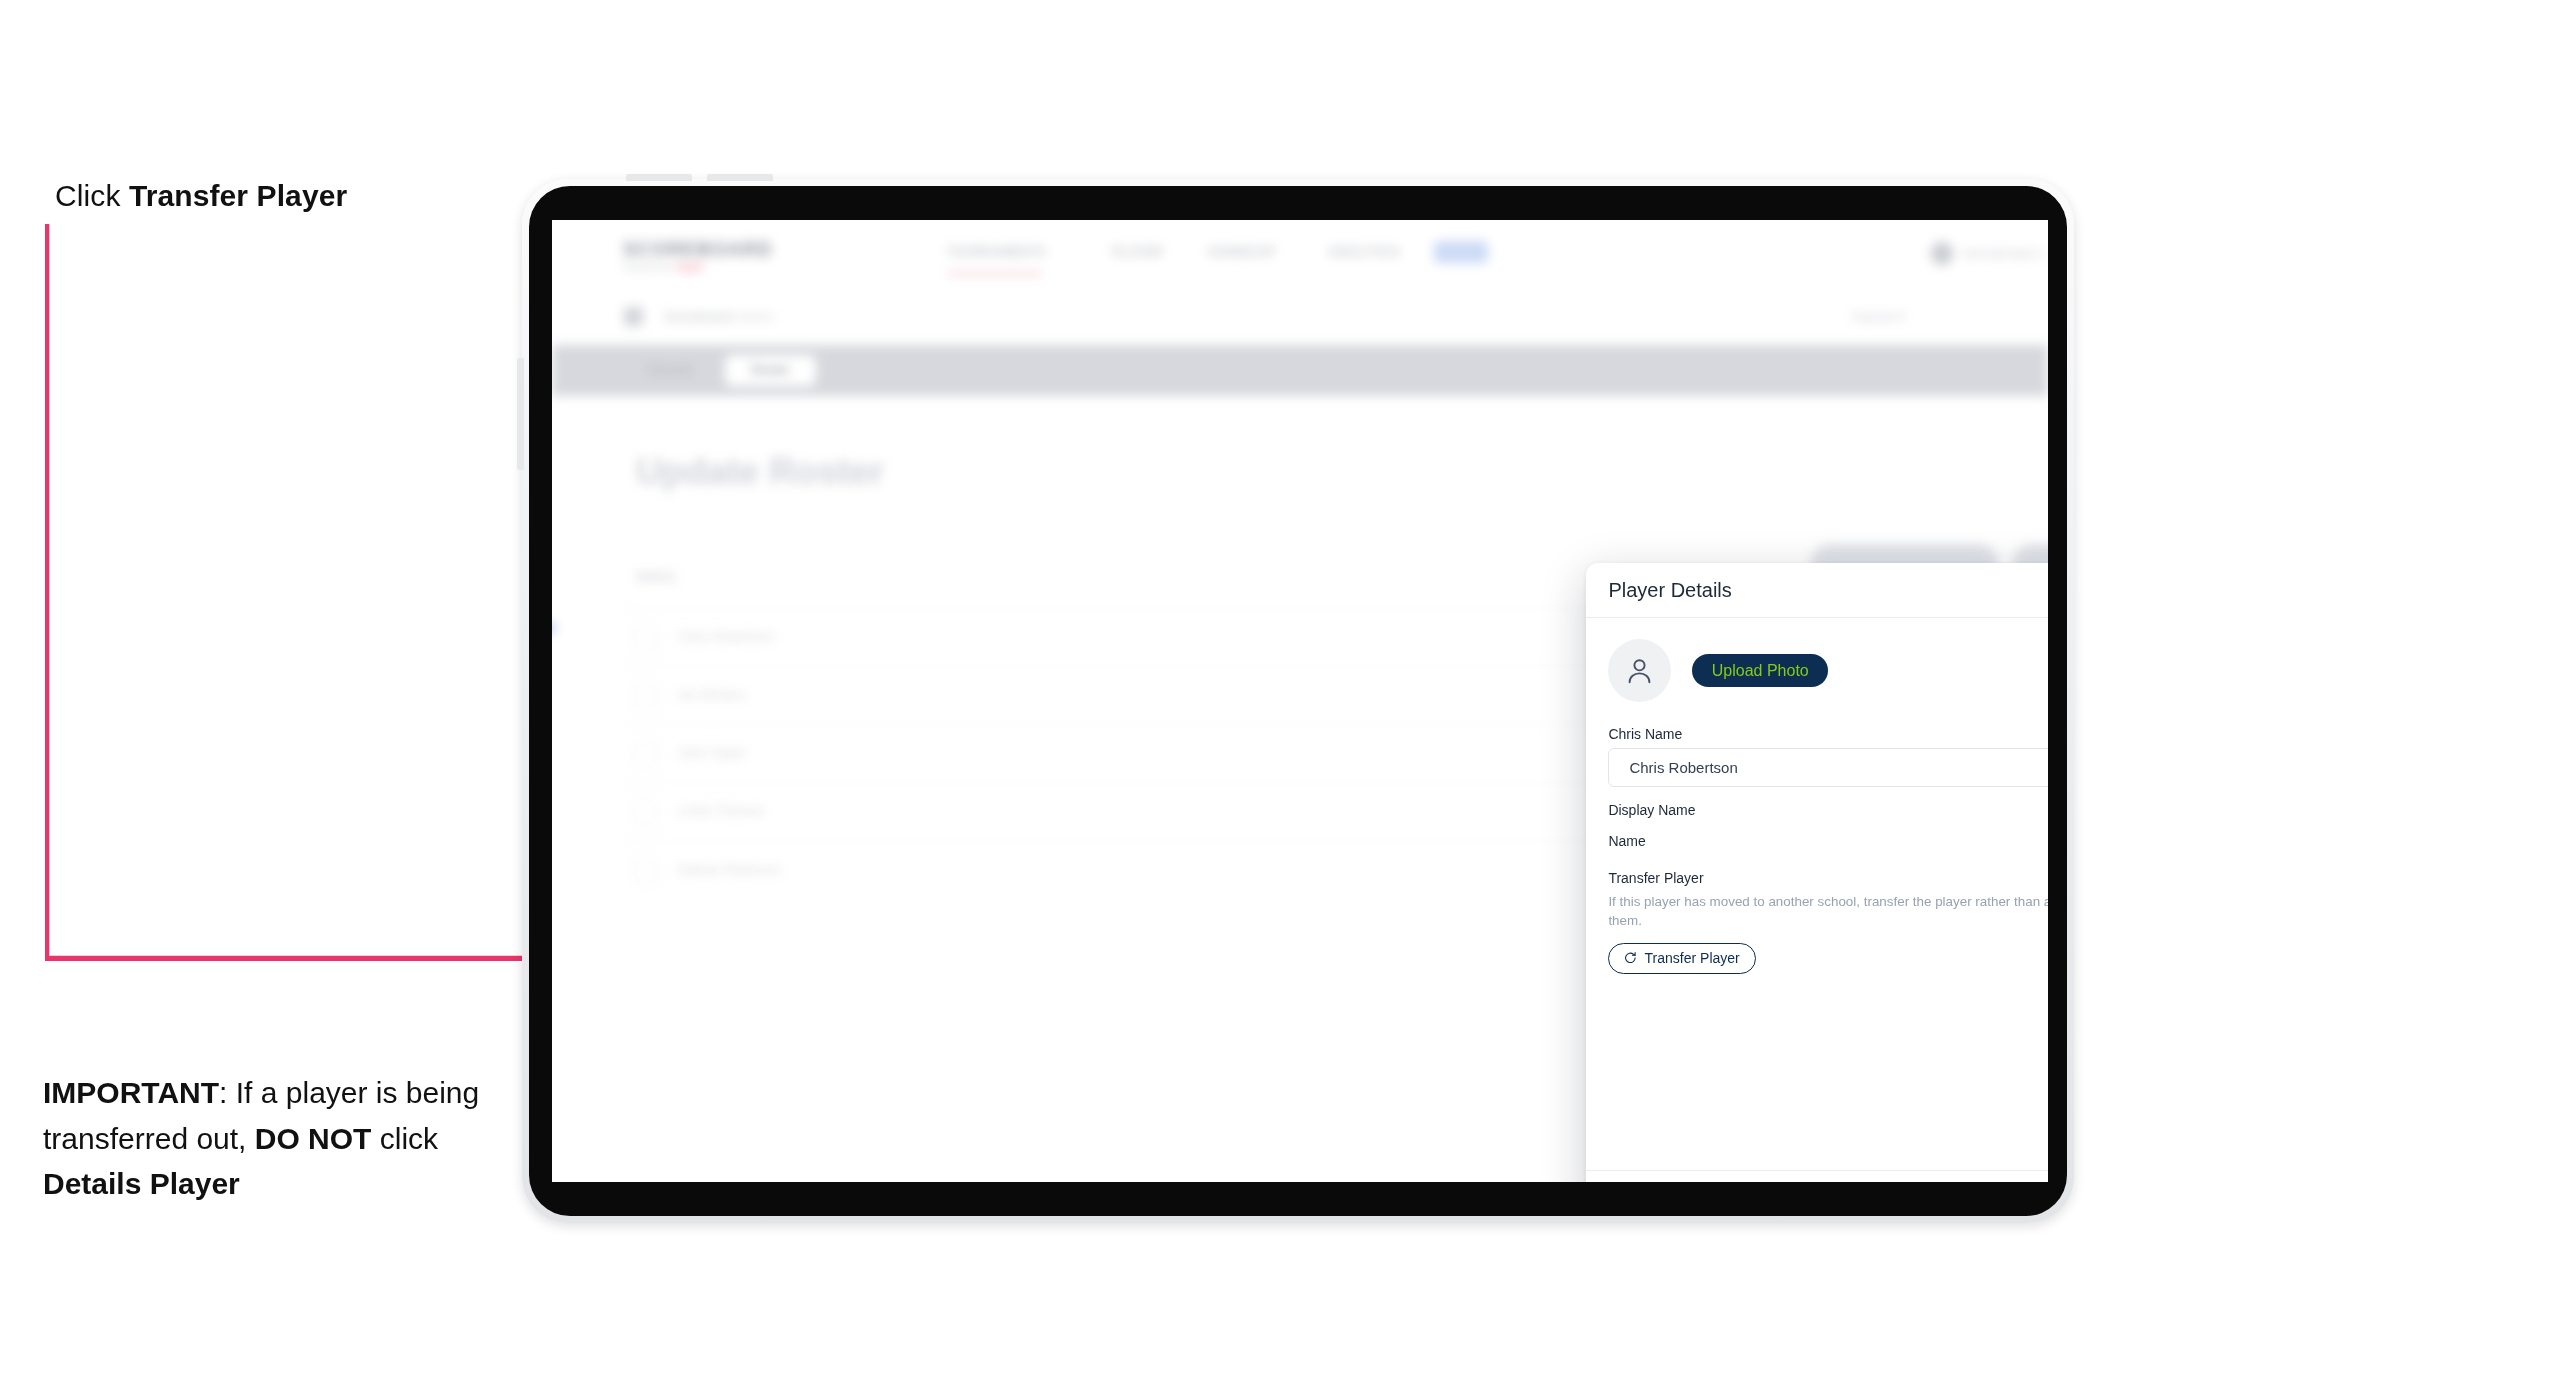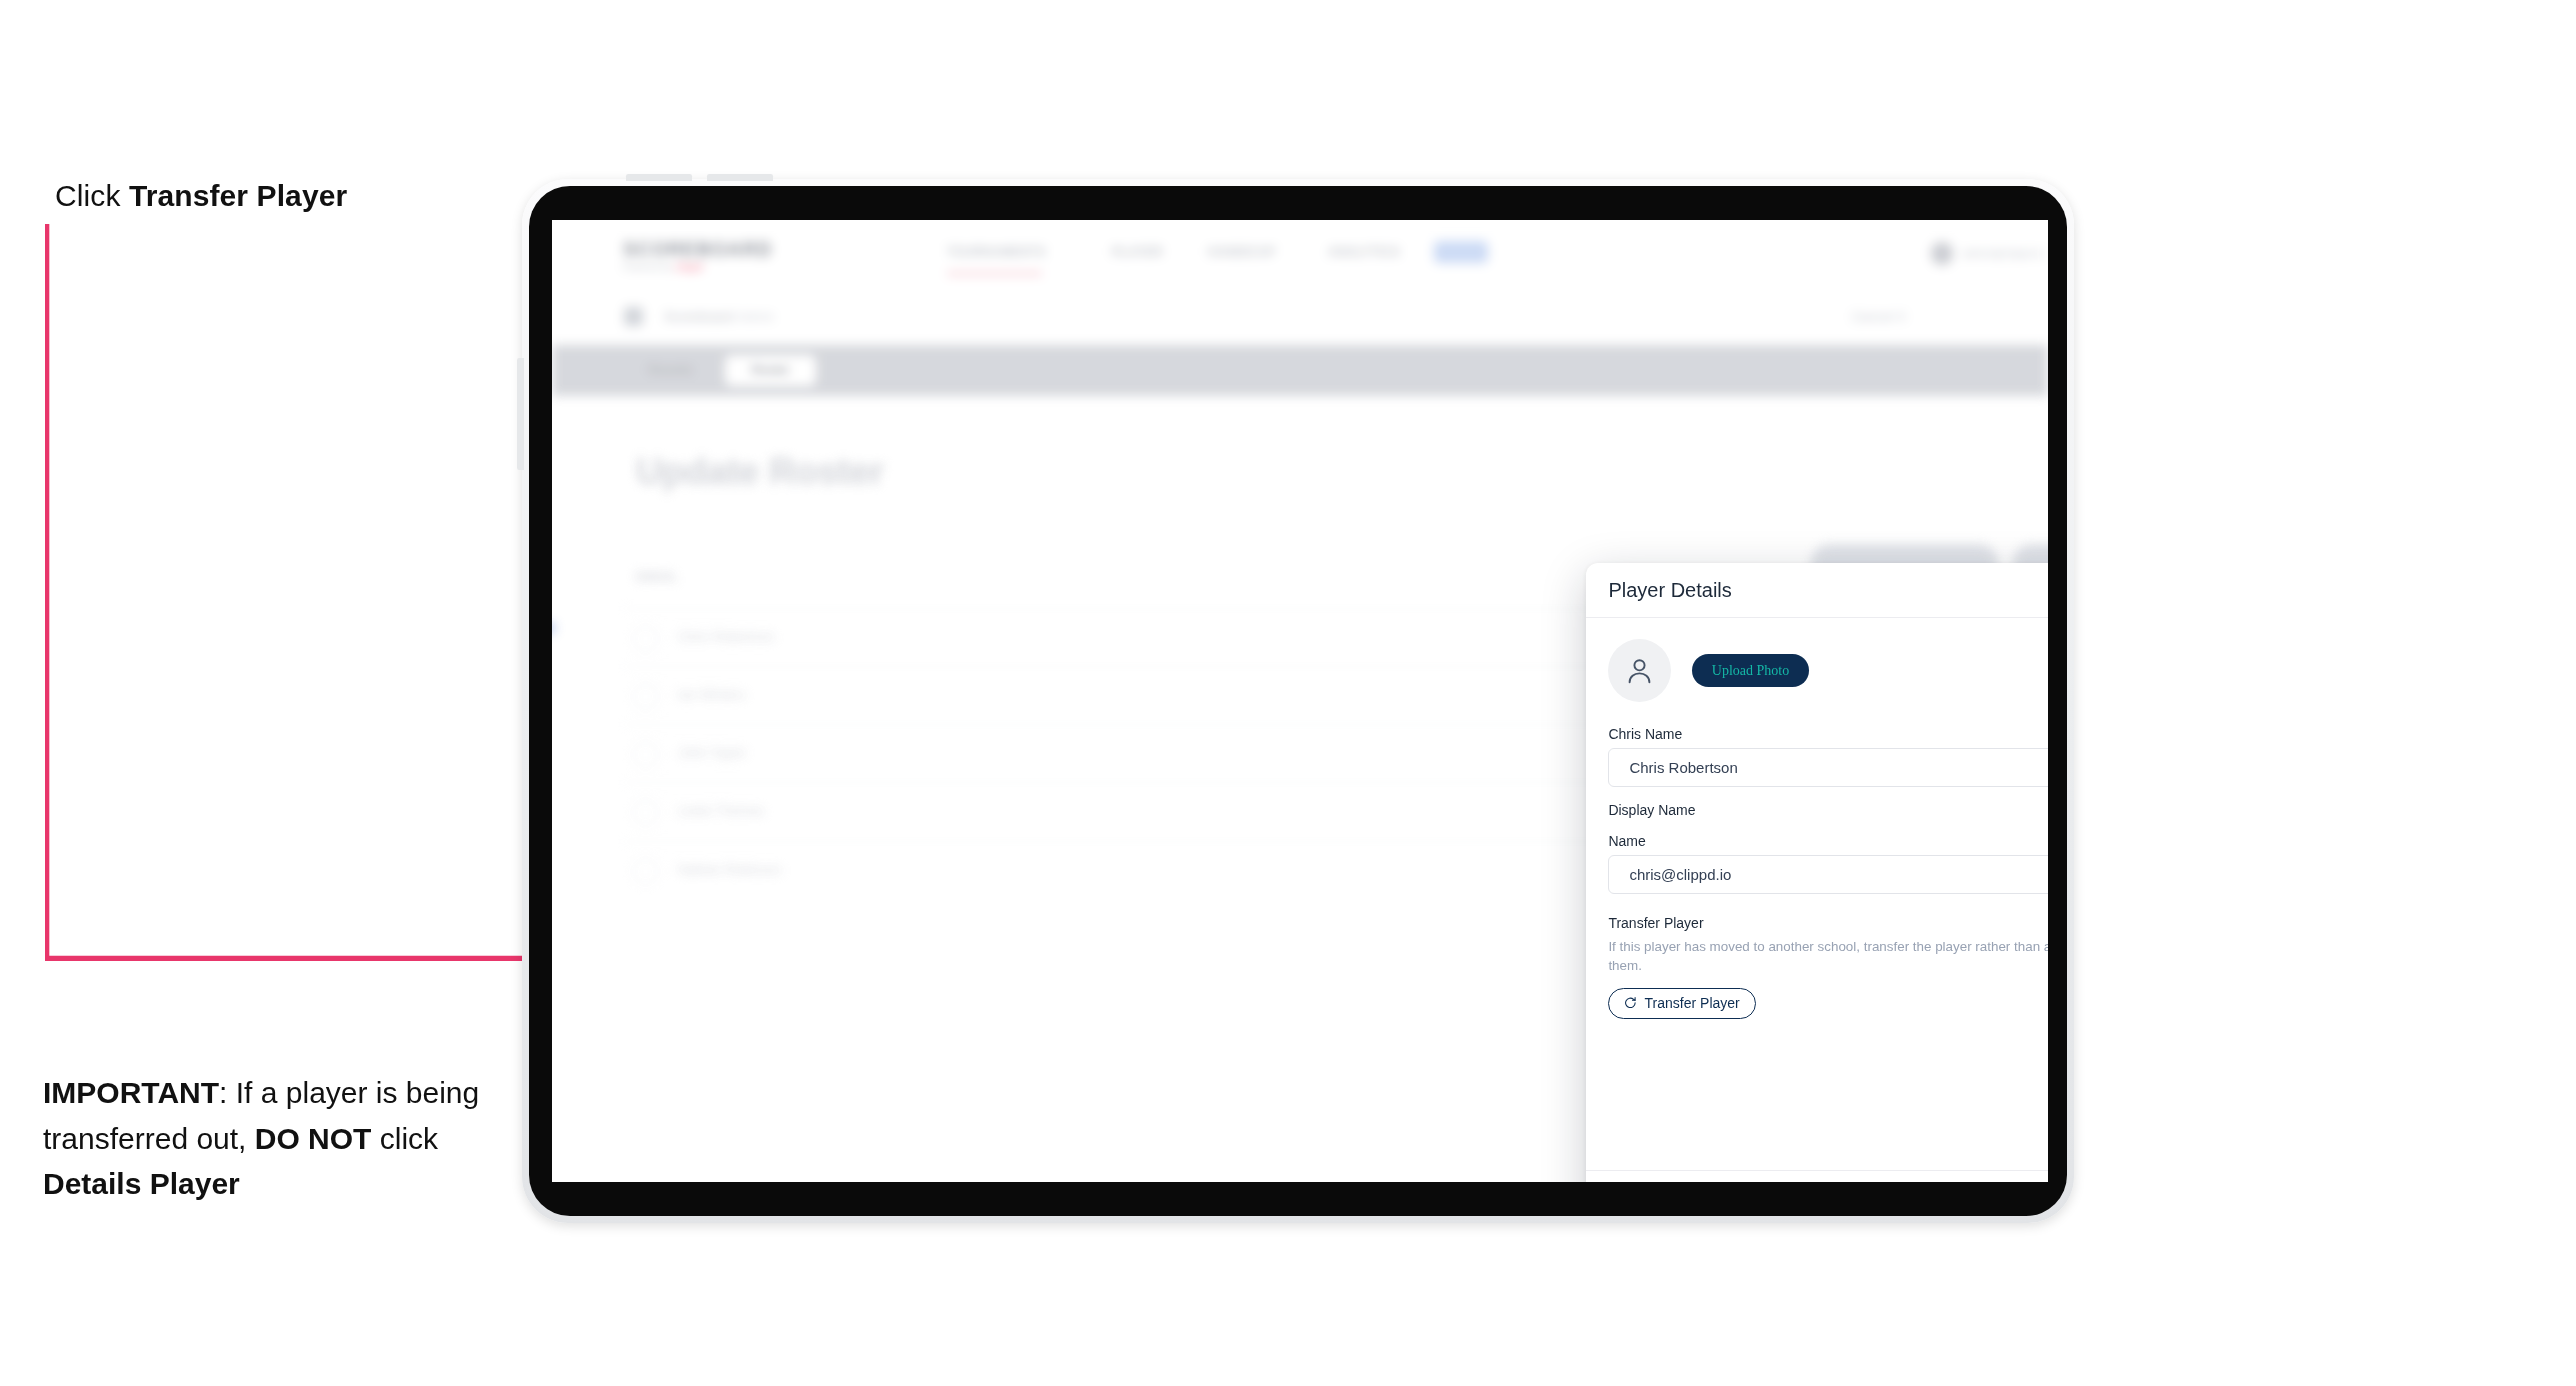--- a/index.html
+++ b/index.html
@@ -84,21 +84,21 @@
     box-shadow:0 13.4px 45px rgba(16,24,40,.22),0 1.5px 6px rgba(16,24,40,.08);
     overflow:hidden;
     margin-left:6px;
   }
   #modal-header{position:relative;height:54px;border-bottom:0.7px solid #ececf0;}
   #modal-title{position:absolute;left:22.4px;top:16.4px;font-size:20px;color:#1d2939;}
   #modal-body{position:relative;padding:21px 22.4px 0 22.4px;height:554px;box-sizing:border-box;}
 
   #photo-row{display:flex;align-items:center;gap:21px;margin-bottom:24px;}
   #avatar{width:63px;height:63px;border-radius:50%;background:#f0f1f3;display:flex;align-items:center;justify-content:center;flex:none;}
-  #upload-btn{background:#0d2d52;color:#14b8a6;border:none;border-radius:16.4px;padding:0 19.4px;height:33px;font-size:14px;font-family:Liberation Serif, serif;cursor:pointer;white-space:nowrap;}
+  #upload-btn{background:#0d2d52;color:#84cc16;border:none;border-radius:16.4px;padding:0 19.4px;height:33px;font-size:16px;font-family:Liberation Sans, sans-serif;cursor:pointer;white-space:nowrap;}
 
   .field{margin-bottom:15px;}
   .field-label{font-size:14px;color:#1d2939;margin-bottom:6px;}
   .field-input{
     width:100%;height:39px;box-sizing:border-box;
     border:0.7px solid #e2e4e9;border-radius:6px;background:#fff;
     padding:0 20px;font-size:15px;color:#344054;font-family:inherit;outline:none;
   }
   .select-wrap{position:relative;}
 
@@ -232,21 +232,20 @@
         <div class="field-label">Chris Name</div>
         <input class="field-input" value="Chris Robertson" style="">
       </div>
 
       <div class="field">
         <div class="field-label">Display Name</div>
       </div>
 
       <div class="field">
         <div class="field-label">Name</div>
-        <input class="field-input" value="chris@clippd.io" style="">
       </div>
 
 
       <div id="transfer-section">
         <div id="transfer-label">Transfer Player</div>
         <div id="transfer-desc">If this player has moved to another school, transfer the player rather than archiving them.</div>
         <button id="transfer-btn">
           <span>
             <svg width="12.7" height="12.7" viewBox="0 0 24 24" fill="none" stroke="#0d2d52" stroke-width="2" stroke-linecap="round" stroke-linejoin="round">
               <polyline points="21 3 21 8 16 8"></polyline>

